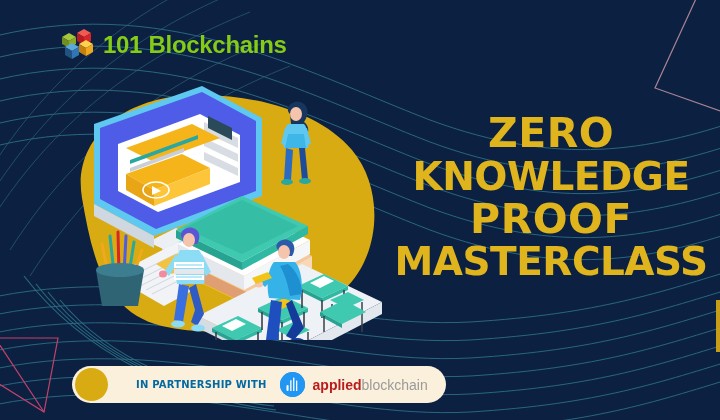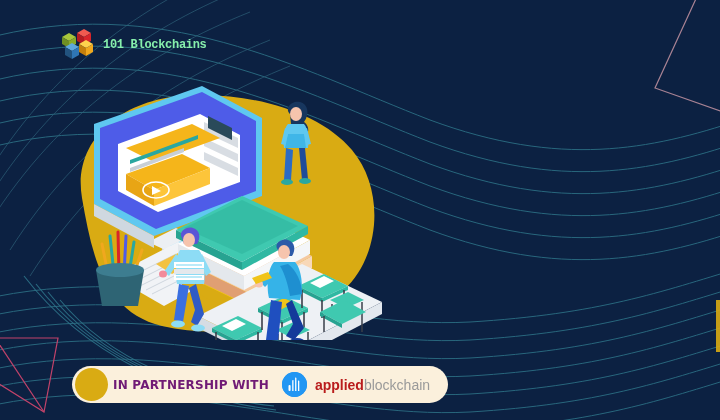--- a/index.html
+++ b/index.html
@@ -7,22 +7,22 @@
   .banner{
     position:relative;width:720px;height:420px;overflow:hidden;
     background:#0c2142;
   }
   .bg-svg{position:absolute;inset:0;width:720px;height:420px;}
 
   
   .logo{position:absolute;left:60px;top:28px;display:flex;align-items:center;gap:9px;}
   .logo-mark{width:34px;height:34px;position:relative;}
   .logo-text{
-    color:#86efac;font-size:12px;font-weight:bold;letter-spacing:-0.3px;
-    font-family:Liberation Mono, monospace;
+    color:#84cc16;font-size:24px;font-weight:bold;letter-spacing:-0.3px;
+    font-family:Liberation Sans, sans-serif;
   }
 
   
   .illus{position:absolute;left:52px;top:78px;width:345px;height:262px;}
 
   
   .title{
     position:absolute;left:392px;top:112px;width:318px;
     text-align:center;color:#e0b41c;
     font-family:"DejaVu Sans", sans-serif;
@@ -36,22 +36,22 @@
   .pill{
     position:absolute;left:72px;top:366px;height:37px;
     background:#fbf0dc;border-radius:19px;
     display:flex;align-items:center;padding-right:18px;
   }
   .pill-dot{
     width:33px;height:33px;border-radius:50%;
     background:#d9ab13;margin-left:3px;flex:0 0 auto;
   }
   .pill-label{
-    color:#701a75;font-size:12px;font-weight:bold;letter-spacing:0.2px;
-    margin-left:5px;font-family:"DejaVu Sans", sans-serif;white-space:nowrap;
+    color:#0369a1;font-size:10px;font-weight:bold;letter-spacing:0.2px;
+    margin-left:28px;font-family:"DejaVu Sans", sans-serif;white-space:nowrap;
   }
   .ab-logo{display:flex;align-items:center;gap:8px;margin-left:13px;}
   .ab-circle{
     width:25px;height:25px;border-radius:50%;background:#2196f3;
     position:relative;flex:0 0 auto;
   }
   .ab-word{font-size:14px;white-space:nowrap;font-family:"Liberation Sans", sans-serif;}
   .ab-word b{color:#b91c1c;font-weight:bold;}
   .ab-word span{color:#9a9a9a;}
 </style>
@@ -351,20 +351,26 @@
 
         <path d="M219,222 L214,262 L226,264 L230,224 Z" fill="#1f4fbf"></path>
         <path d="M240,222 L252,250 L242,262 L234,258 L241,246 L234,226 Z" fill="#143a9a"></path>
         <ellipse cx="220" cy="266" rx="8" ry="4" fill="#143a9a"></ellipse>
         <ellipse cx="245" cy="264" rx="8" ry="4" fill="#143a9a"></ellipse>
       </g>
 
     </svg>
   </div>
 
+  <div class="title">
+    <span class="ln">ZERO</span>
+    <span class="ln wide">KNOWLEDGE</span>
+    <span class="ln">PROOF</span>
+    <span class="ln wide">MASTERCLASS</span>
+  </div>
 
   <div class="pill">
     <div class="pill-dot"></div>
     <div class="pill-label">IN PARTNERSHIP WITH</div>
     <div class="ab-logo">
       <div class="ab-circle">
         <svg viewBox="0 0 25 25" width="25" height="25">
           <circle cx="12.5" cy="12.5" r="12.5" fill="#2196f3"></circle>
           <g fill="#ffffff">
             <rect x="6.5" y="13" width="2.1" height="6" rx="1"></rect>

